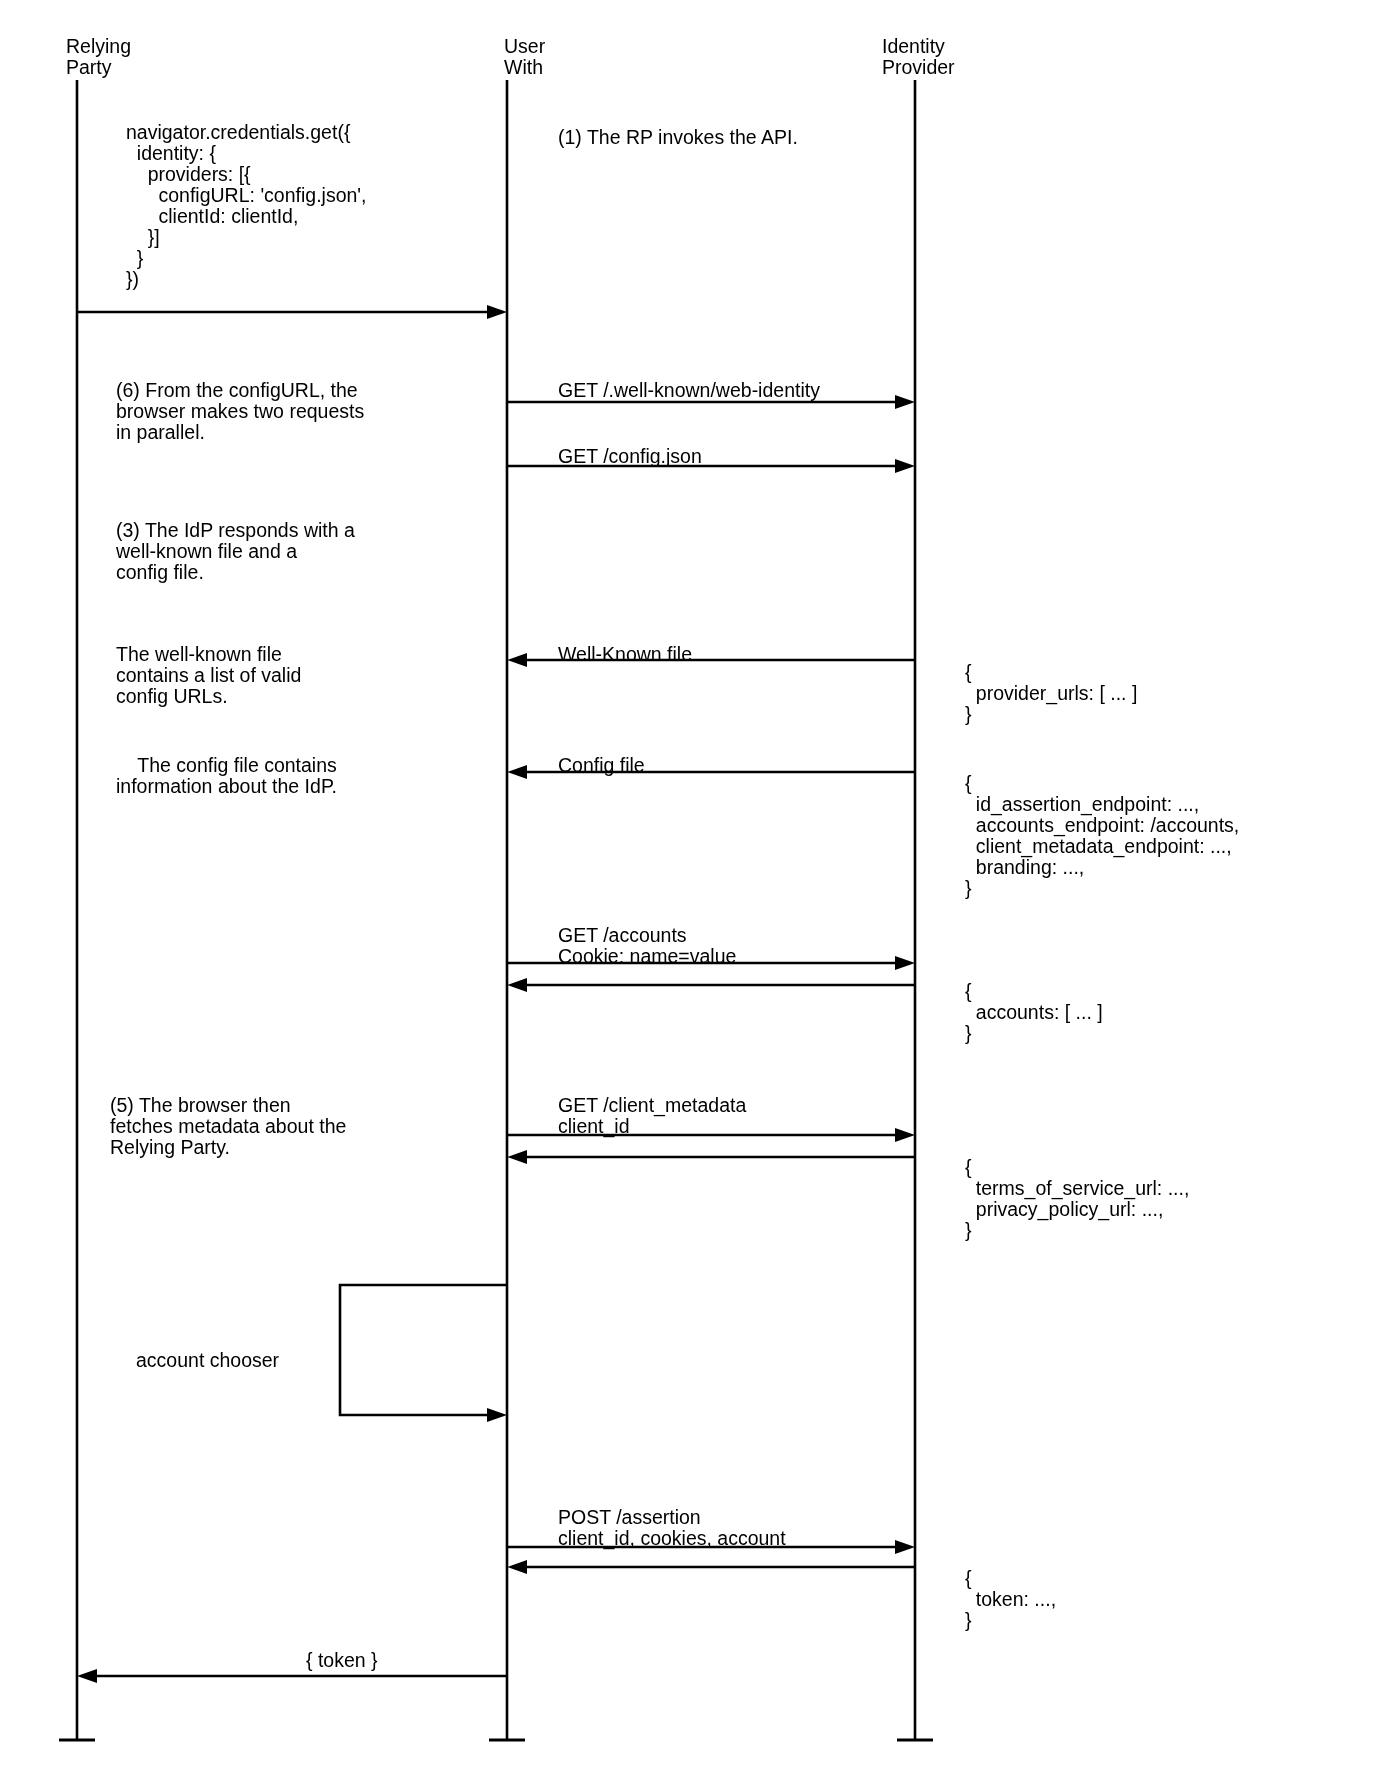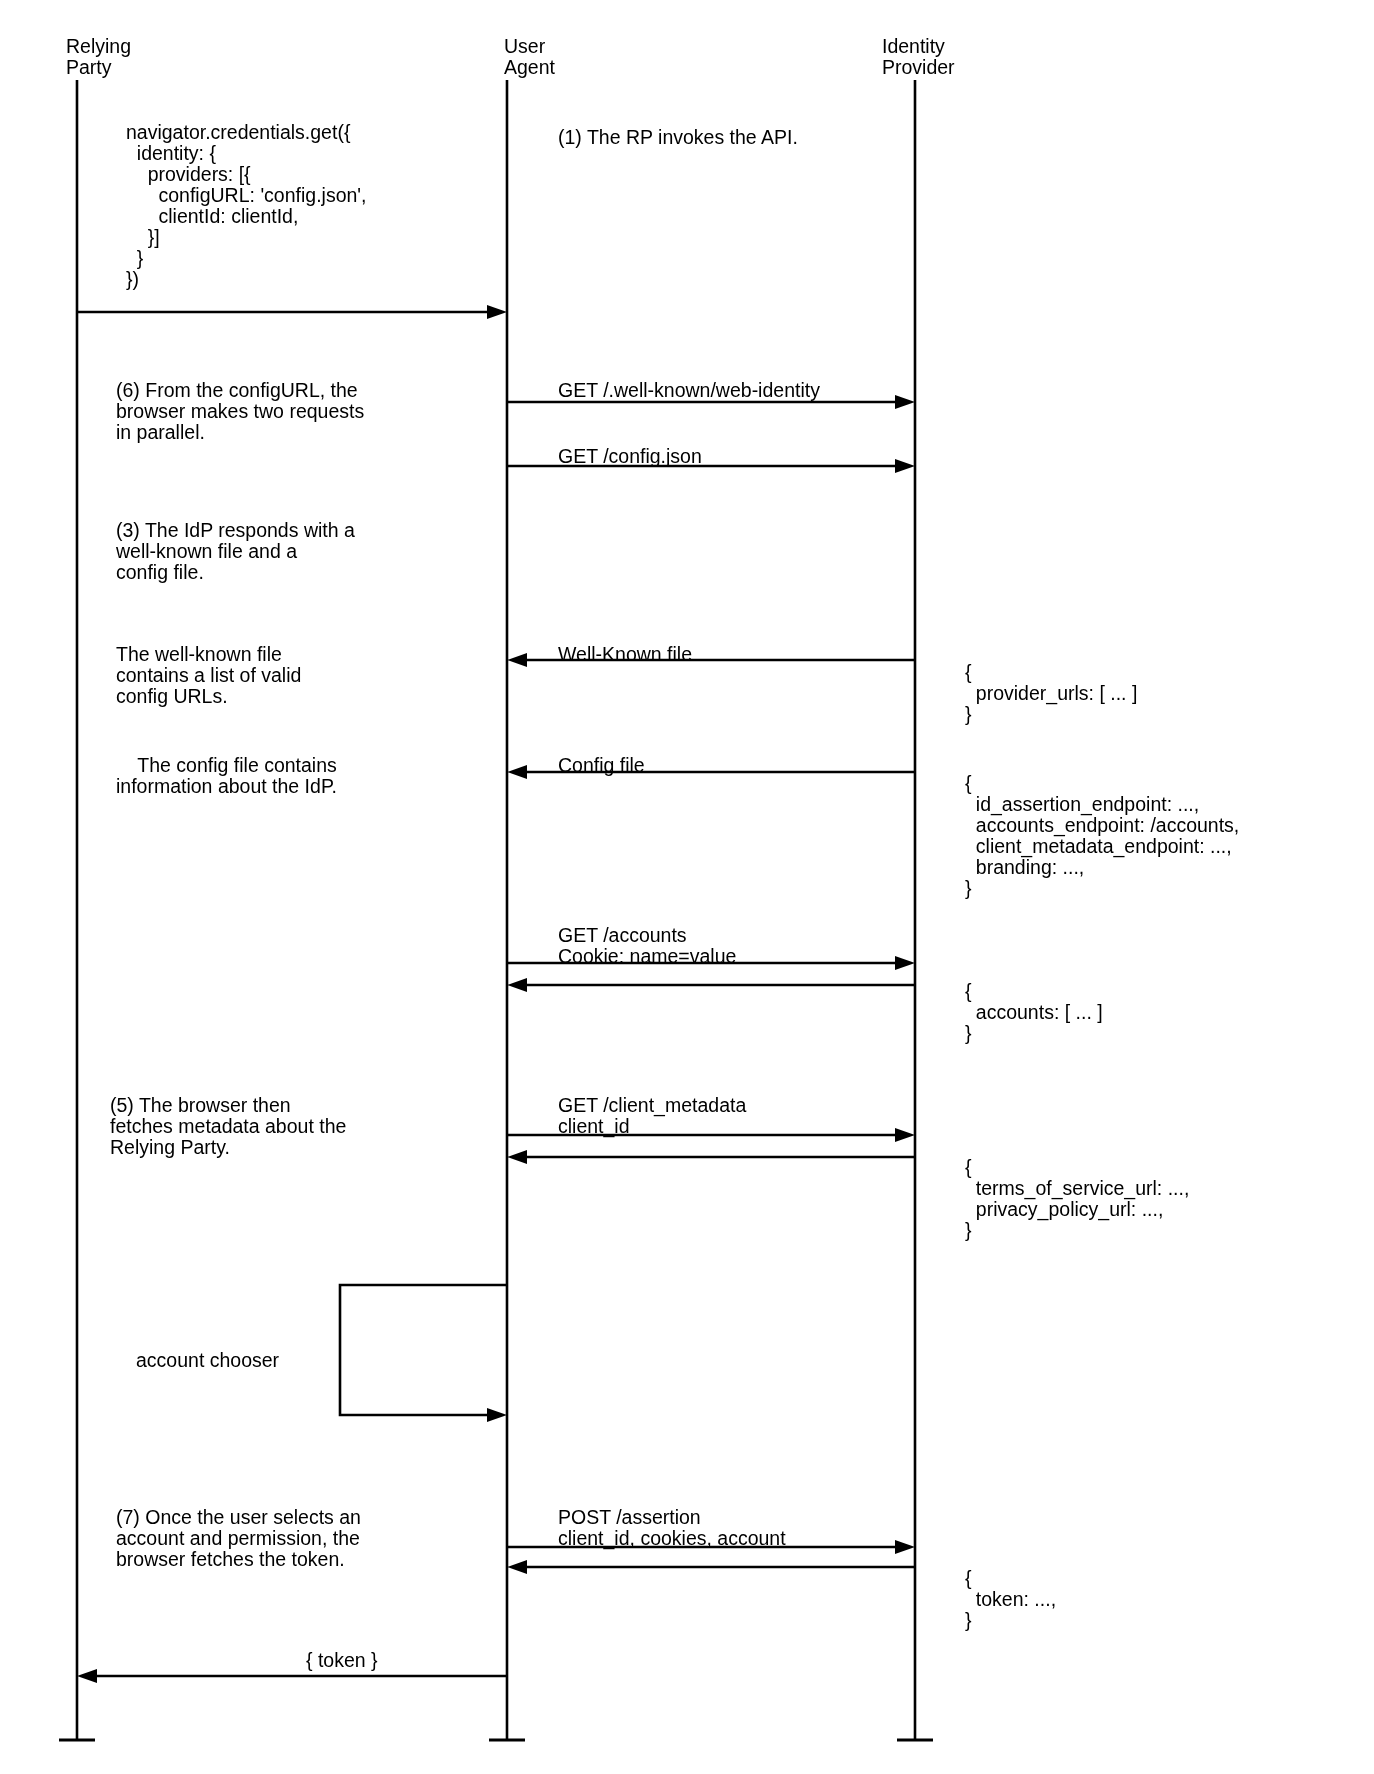--- a/index.html
+++ b/index.html
@@ -107,21 +107,21 @@
 
     <g>
       <line x1="506" y1="1676" x2="95" y2="1676"></line>
       <polygon points="77,1676 97,1669 97,1683"></polygon>
     </g>
   </svg>
 
   <pre class="t" style="left:48px;top:18px;">Relying
 Party</pre>
   <pre class="t" style="left:486px;top:18px;">User
-Agent</pre>
+With</pre>
   <pre class="t" style="left:864px;top:18px;">Identity
 Provider</pre>
 
   <pre class="t" style="left:108px;top:104px;">navigator.credentials.get({
   identity: {
     providers: [{
       configURL: 'config.json',
       clientId: clientId,
     }]
   }
@@ -133,23 +133,20 @@
 well-known file and a
 config file.</pre>
   <pre class="t" style="left:98px;top:626px;">The well-known file
 contains a list of valid
 config URLs.</pre>
   <pre class="t" style="left:98px;top:737px;text-align:right;">The config file contains
 information about the IdP.</pre>
   <pre class="t" style="left:92px;top:1077px;">(5) The browser then
 fetches metadata about the
 Relying Party.</pre>
-  <pre class="t" style="left:98px;top:1489px;">(7) Once the user selects an
-account and permission, the
-browser fetches the token.</pre>
   <pre class="t" style="left:118px;top:1332px;">account chooser</pre>
   <pre class="t" style="left:288px;top:1632px;">{ token }</pre>
 
   <pre class="t" style="left:540px;top:109px;">(1) The RP invokes the API.</pre>
   <pre class="t" style="left:540px;top:362px;">GET /.well-known/web-identity</pre>
   <pre class="t" style="left:540px;top:428px;">GET /config.json</pre>
   <pre class="t" style="left:540px;top:626px;">Well-Known file</pre>
   <pre class="t" style="left:540px;top:737px;">Config file</pre>
   <pre class="t" style="left:540px;top:907px;">GET /accounts
 Cookie: name=value</pre>

